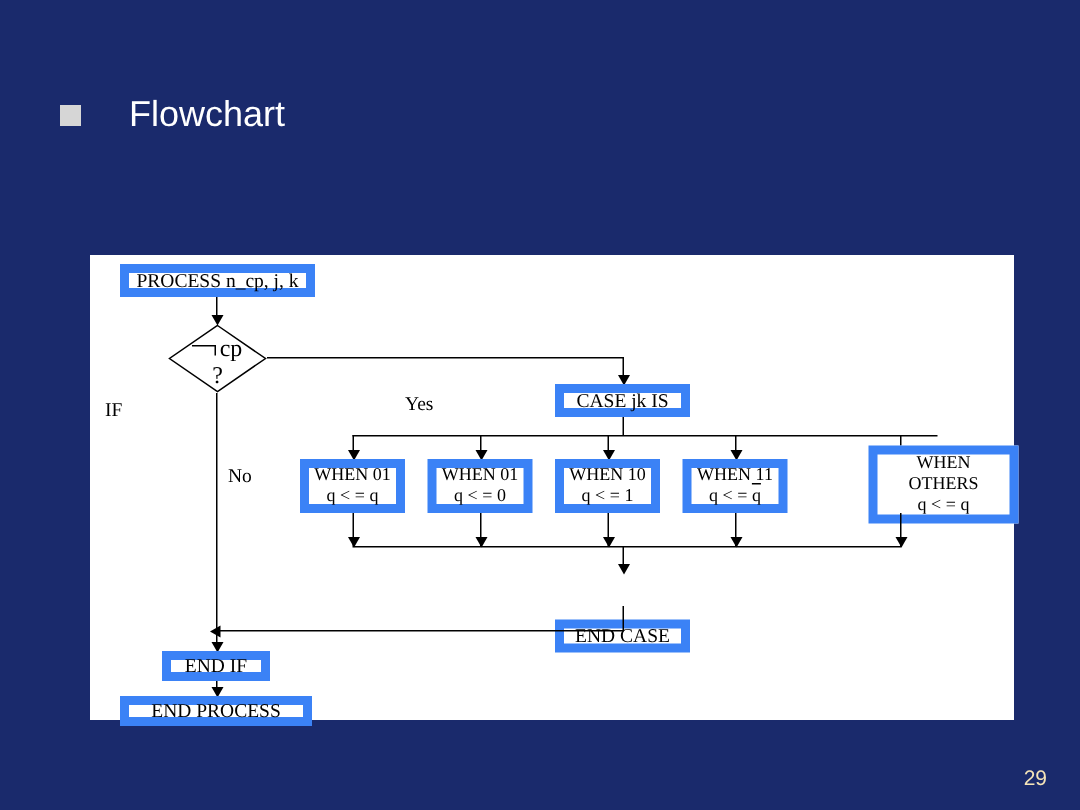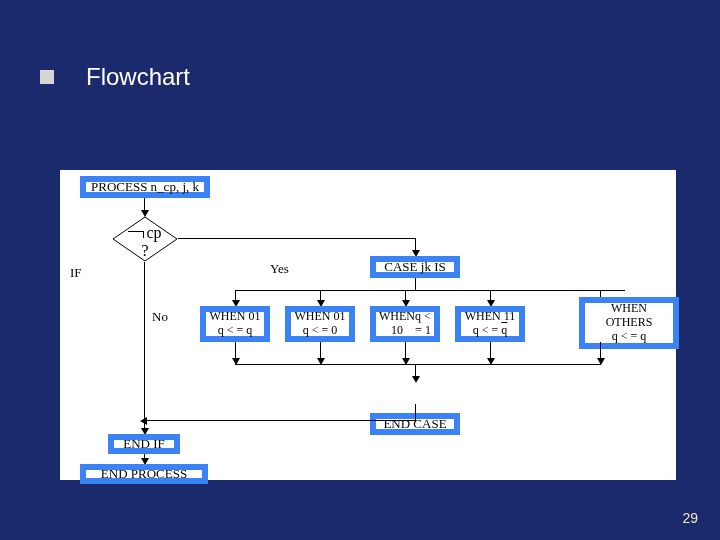--- a/index.html
+++ b/index.html
@@ -156,21 +156,21 @@
   <div class="arrow-down" style="left:537px; top:130px;"></div>
 
   <div class="box case-box" style="left:140px; top:136px; width:70px; height:36px; flex-direction:column;">
     <span>WHEN 01</span>
     <span>q &lt; = q</span>
   </div>
   <div class="box case-box" style="left:225px; top:136px; width:70px; height:36px; flex-direction:column;">
     <span>WHEN 01</span>
     <span>q &lt; = 0</span>
   </div>
-  <div class="box case-box" style="left:310px; top:136px; width:70px; height:36px; flex-direction:row;">
+  <div class="box case-box" style="left:310px; top:136px; width:70px; height:36px; flex-direction:column;">
     <span>WHEN 10</span>
     <span>q &lt; = 1</span>
   </div>
   <div class="box case-box" style="left:395px; top:136px; width:70px; height:36px; flex-direction:column;">
     <span>WHEN 11</span>
     <span>q &lt; = <span class="qbar">q</span></span>
   </div>
   <div class="box case-box" style="left:490px; top:127px; width:100px; height:52px; flex-direction:column;margin-left:29px;">
     <span>WHEN OTHERS</span>
     <span>q &lt; = q</span>

